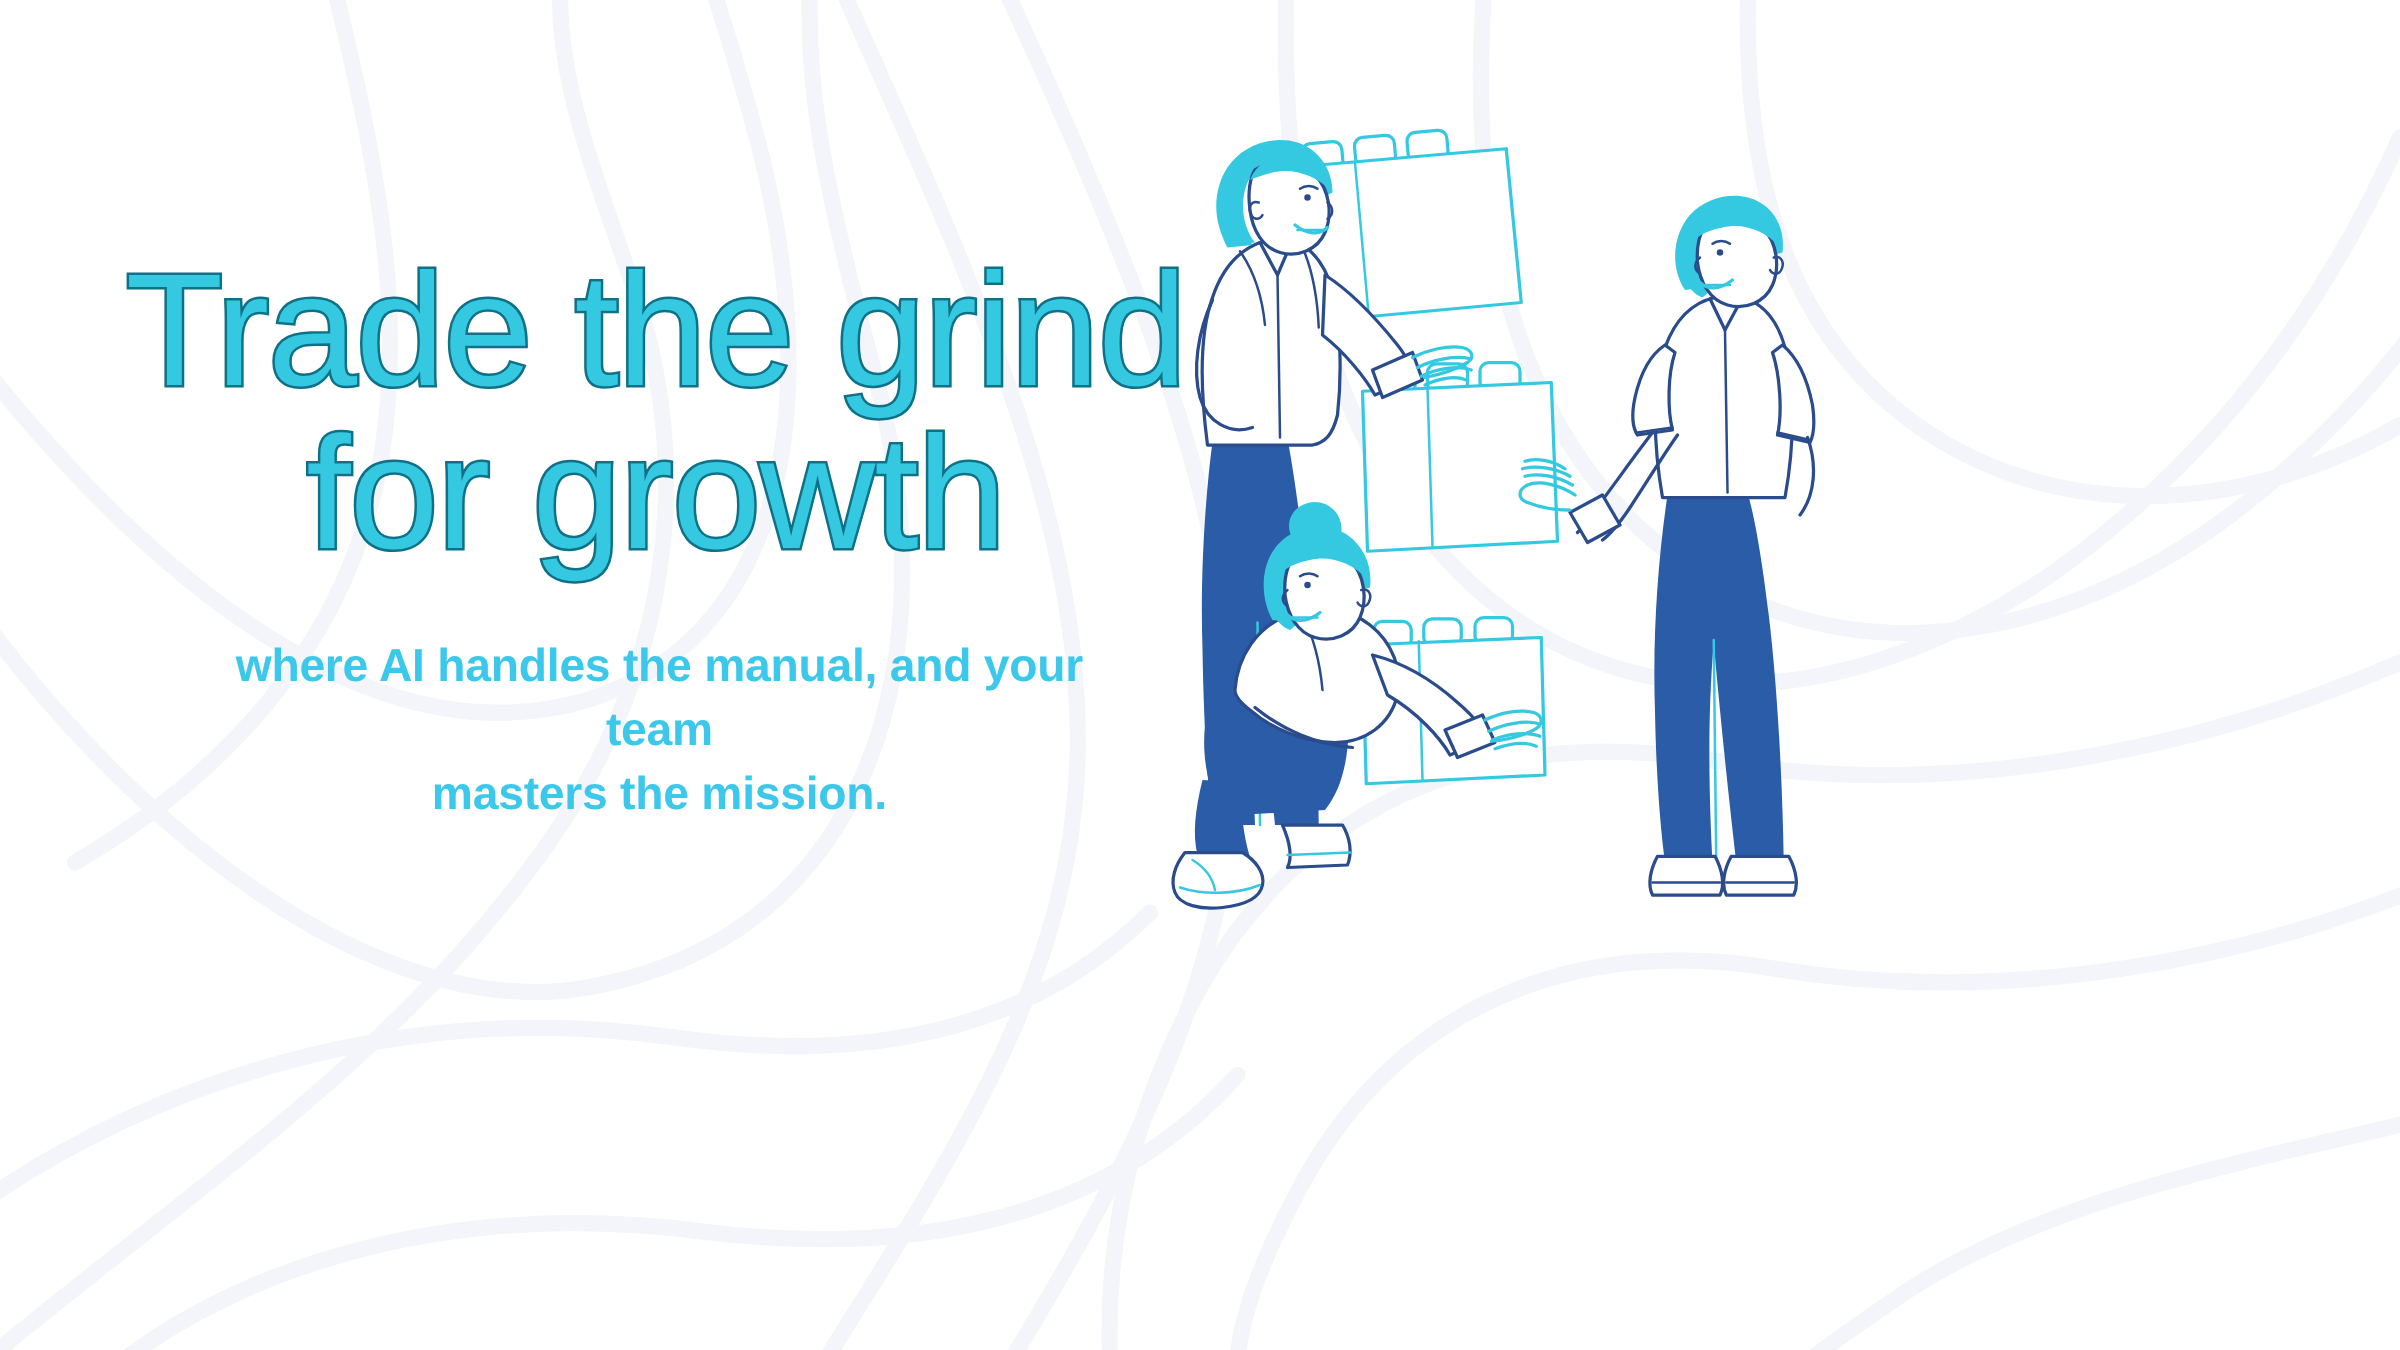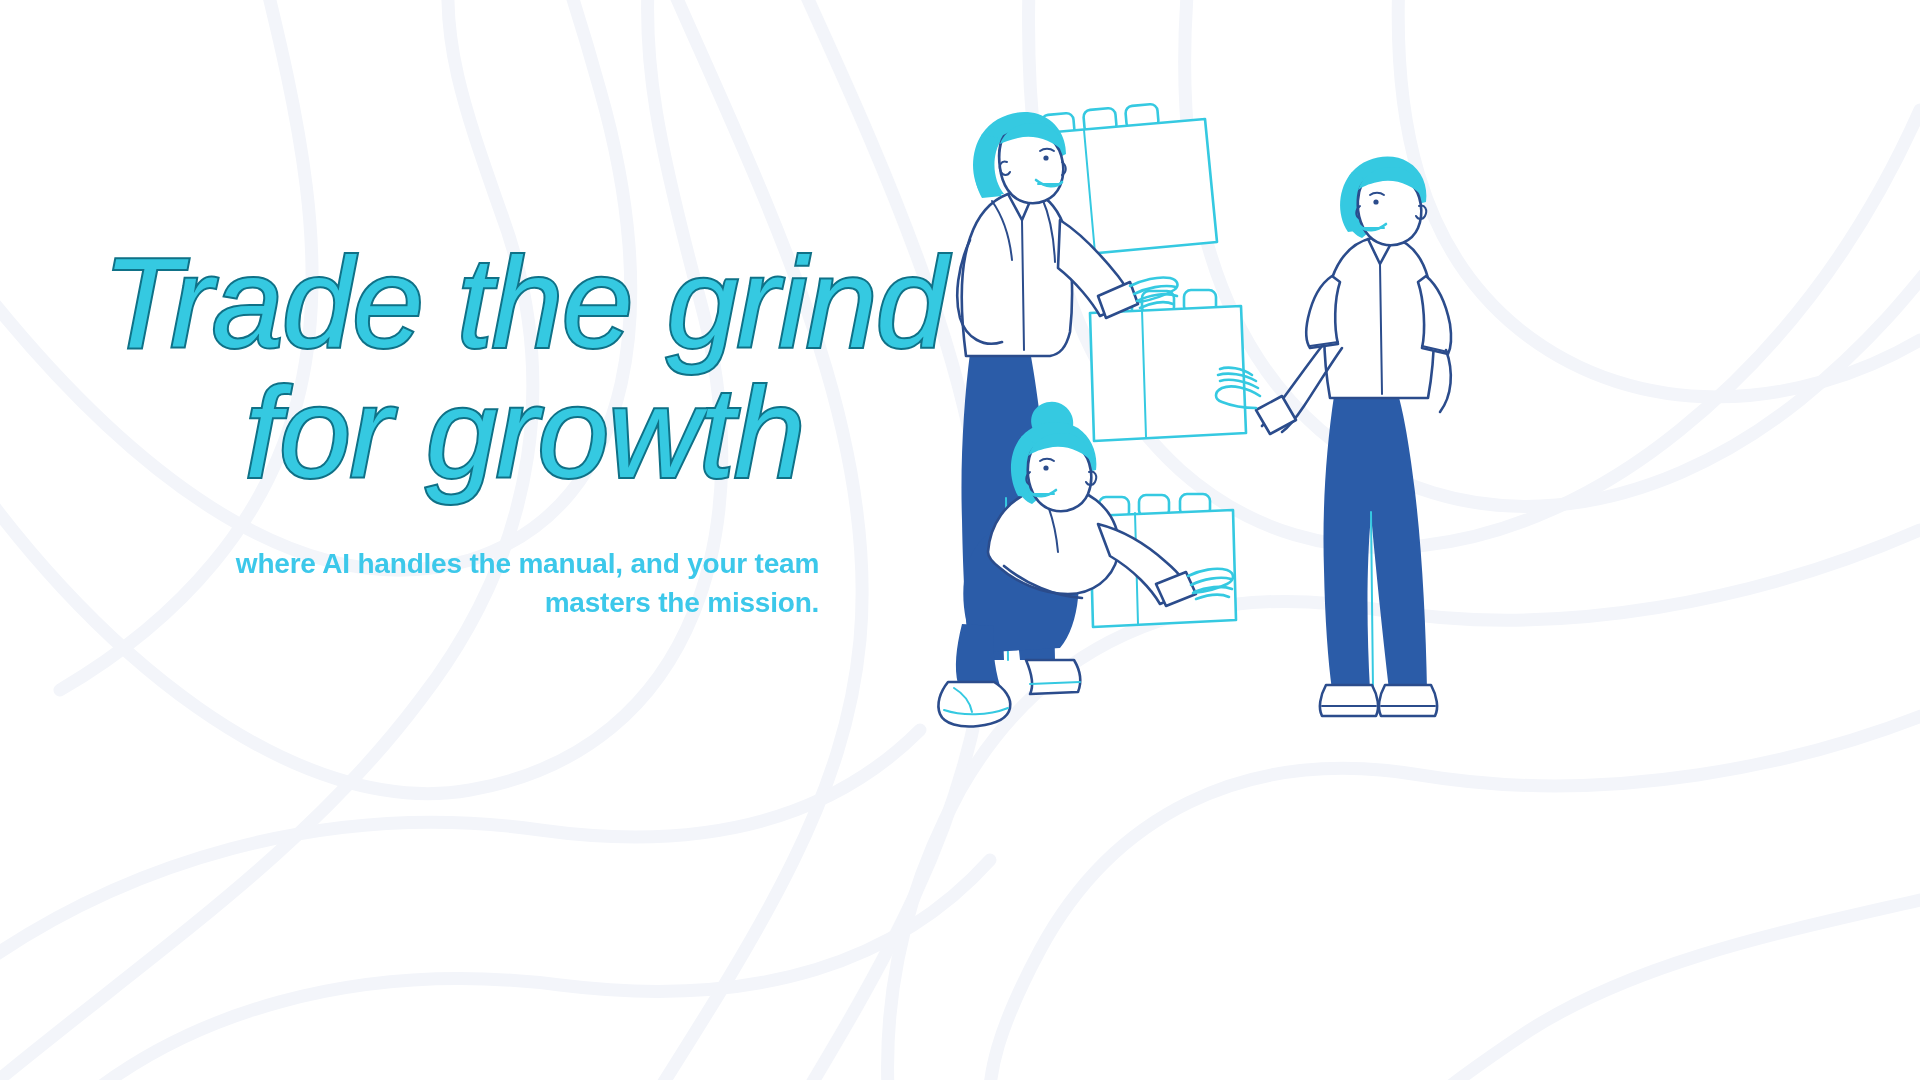--- a/index.html
+++ b/index.html
@@ -39,29 +39,28 @@
     font-size:128px;
     line-height:1.02;
     font-weight:400;
     text-align:center;
     letter-spacing:-1px;
     color:#35C9E1;
     -webkit-text-stroke:4px #0F7187;
     paint-order:stroke fill;
     white-space:pre-line;
     margin-left:-6px;
-    font-style:italic;
   }
 
   #subhead {
     margin-top:46px;
-    font-size:28px;
+    font-size:37px;
     line-height:1.38;
     font-weight:700;
-    text-align:right;
+    text-align:center;
     color:#3CC8EA;
     letter-spacing:-0.2px;
     max-width:700px;
     white-space:pre-line;
   }
 
   #art-col {
     flex:1;
     position:relative;
   }

